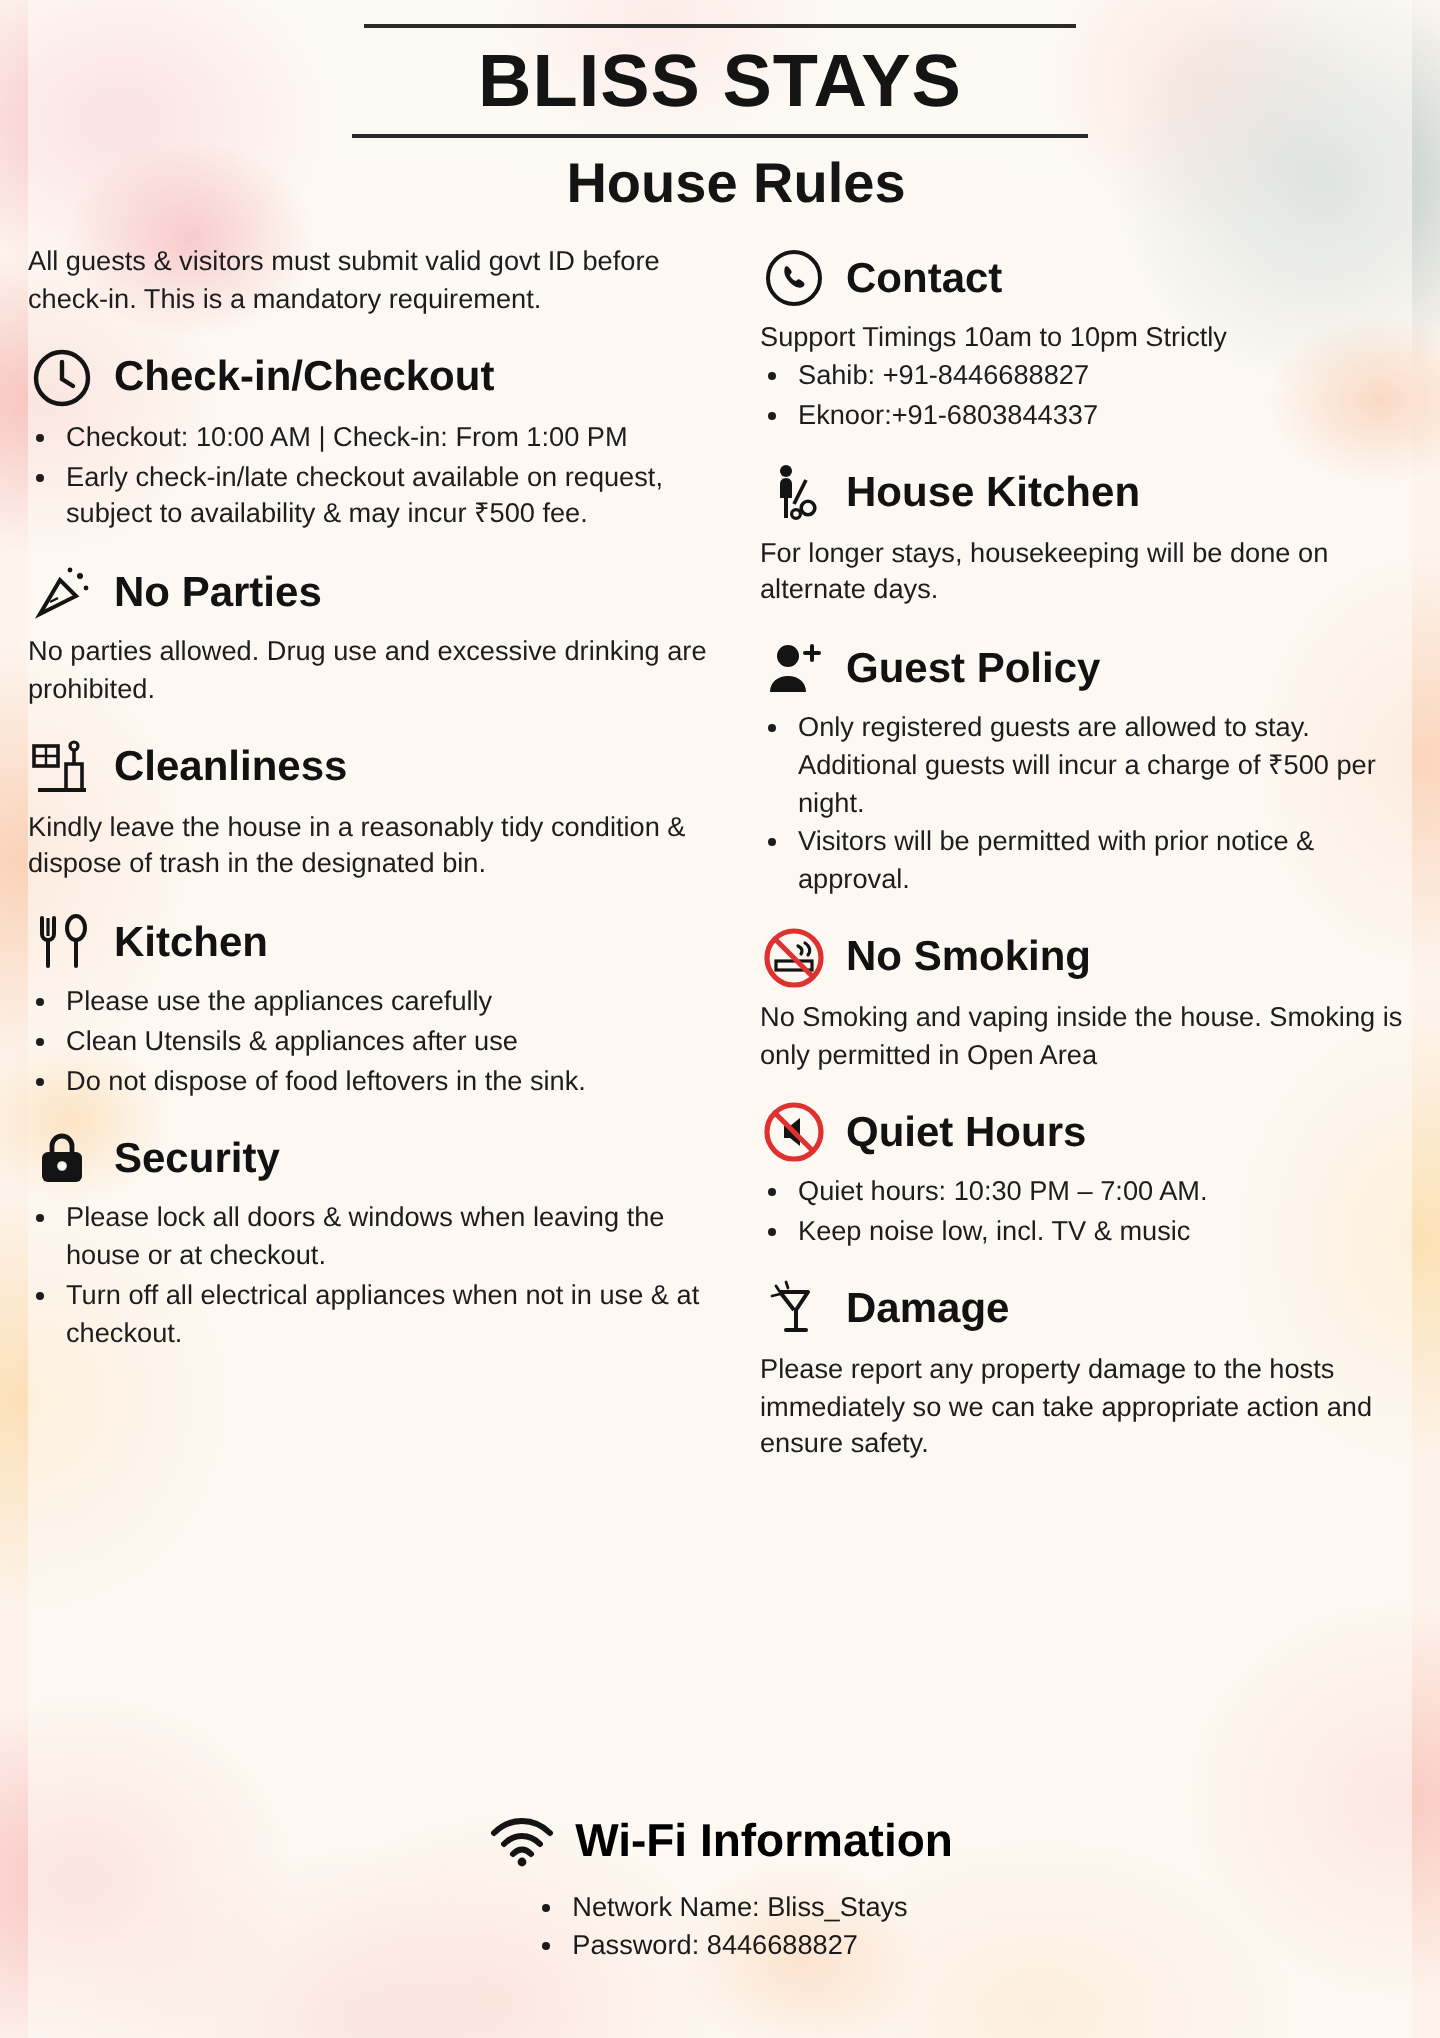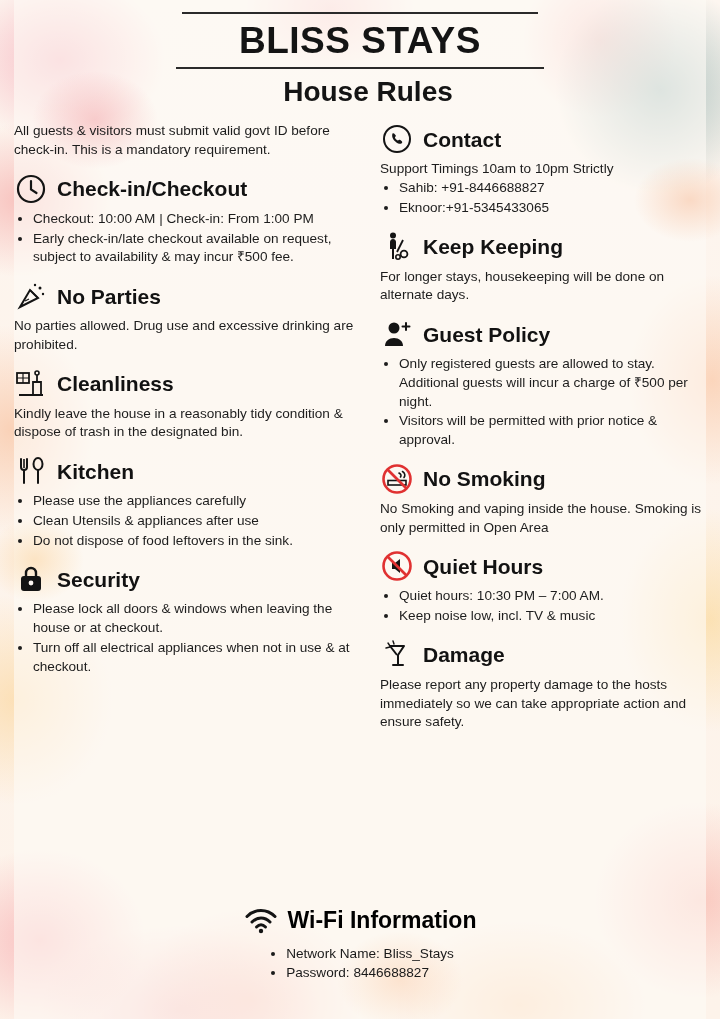--- a/index.html
+++ b/index.html
@@ -310,36 +310,36 @@
             <svg width="30" height="30" viewBox="0 0 30 30">
               <circle cx="15" cy="15" r="13" fill="none" stroke="#141414" stroke-width="2"></circle>
               <path d="M10.5 9.5c1.2-1 2 .2 3 1.6.6.9.3 1.4-.3 2-.4.4-.3 1 .8 2.2s1.8 1.3 2.3.9c.6-.5 1.1-.8 2-.2 1.4 1 2.6 1.8 1.6 3-1.1 1.3-3.2 1.2-5.8-.8-2.7-2.1-4.8-5.3-3.6-8.7z" fill="#141414"></path>
             </svg>
           </span>
           <span class="sec-title">Contact</span>
         </div>
         <p class="body">Support Timings 10am to 10pm Strictly</p>
         <ul class="body">
           <li>Sahib: +91-8446688827</li>
-          <li>Eknoor:+91-5345433065</li>
+          <li>Eknoor:+91-6803844337</li>
         </ul>
       </div>
 
       <div class="section">
         <div class="sec-head">
           <span class="icon">
             <svg width="32" height="32" viewBox="0 0 32 32">
               <circle cx="12" cy="4.5" r="3" fill="#141414"></circle>
               <path d="M12 8c-2 0-3 1.5-3 3v7h2v10h2V18h2v-7c0-1.5-1-3-3-3z" fill="#141414"></path>
               <path d="M22 9l-6 12" stroke="#141414" stroke-width="1.8"></path>
               <circle cx="23" cy="23" r="3.4" fill="none" stroke="#141414" stroke-width="1.8"></circle>
               <circle cx="17" cy="26" r="2.2" fill="none" stroke="#141414" stroke-width="1.6"></circle>
             </svg>
           </span>
-          <span class="sec-title">Keep Keeping</span>
+          <span class="sec-title">House Kitchen</span>
         </div>
         <p class="body">For longer stays, housekeeping will be done on alternate days.</p>
       </div>
 
       <div class="section">
         <div class="sec-head">
           <span class="icon">
             <svg width="32" height="30" viewBox="0 0 32 30">
               <circle cx="13" cy="9" r="5.5" fill="#141414"></circle>
               <path d="M4 27c0-5 4-8 9-8s9 3 9 8z" fill="#141414"></path>

